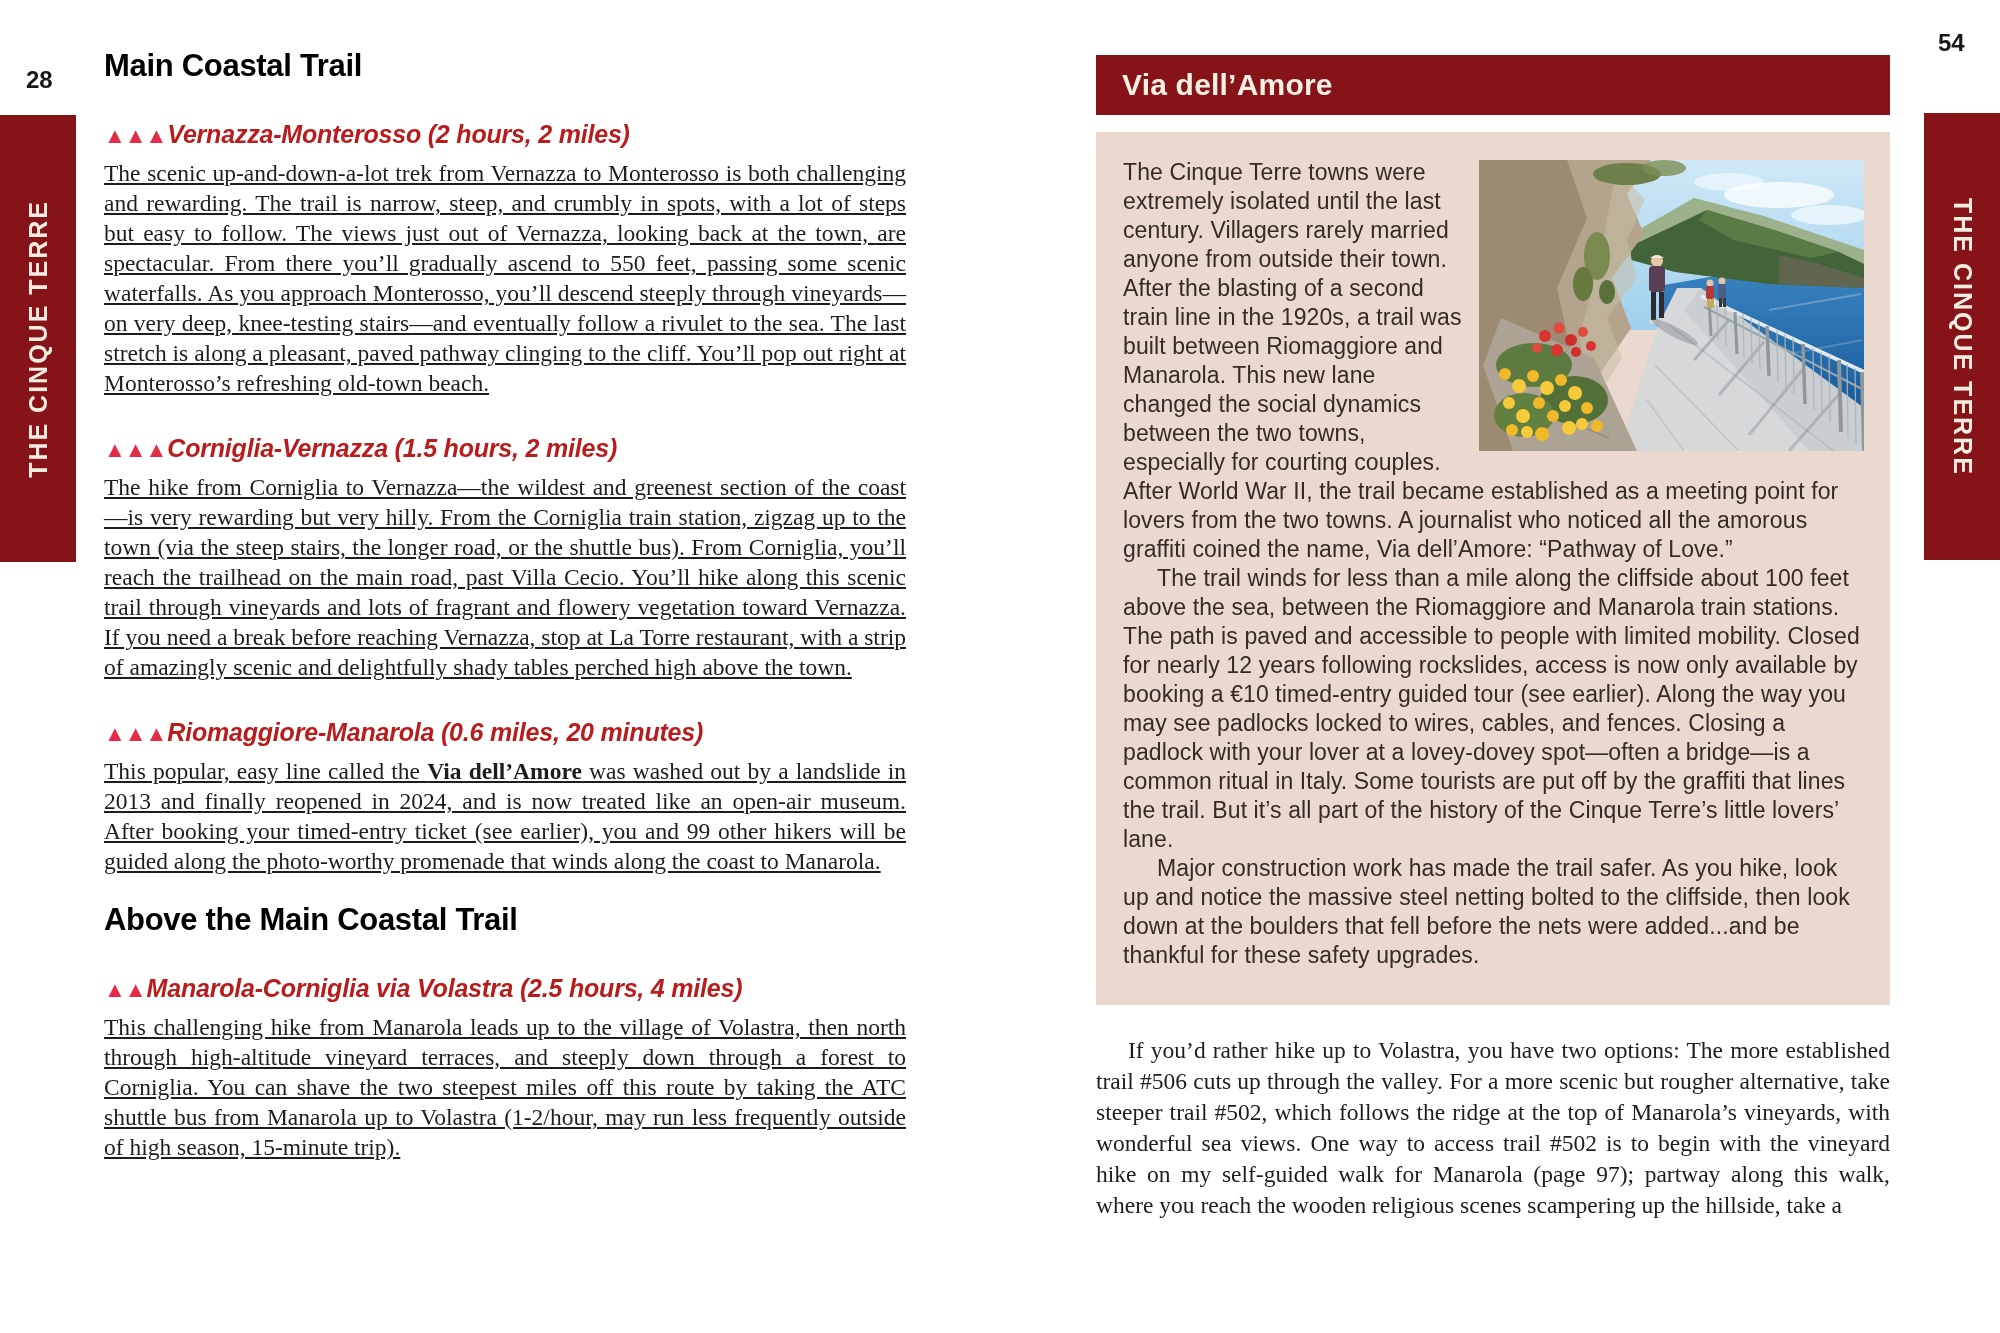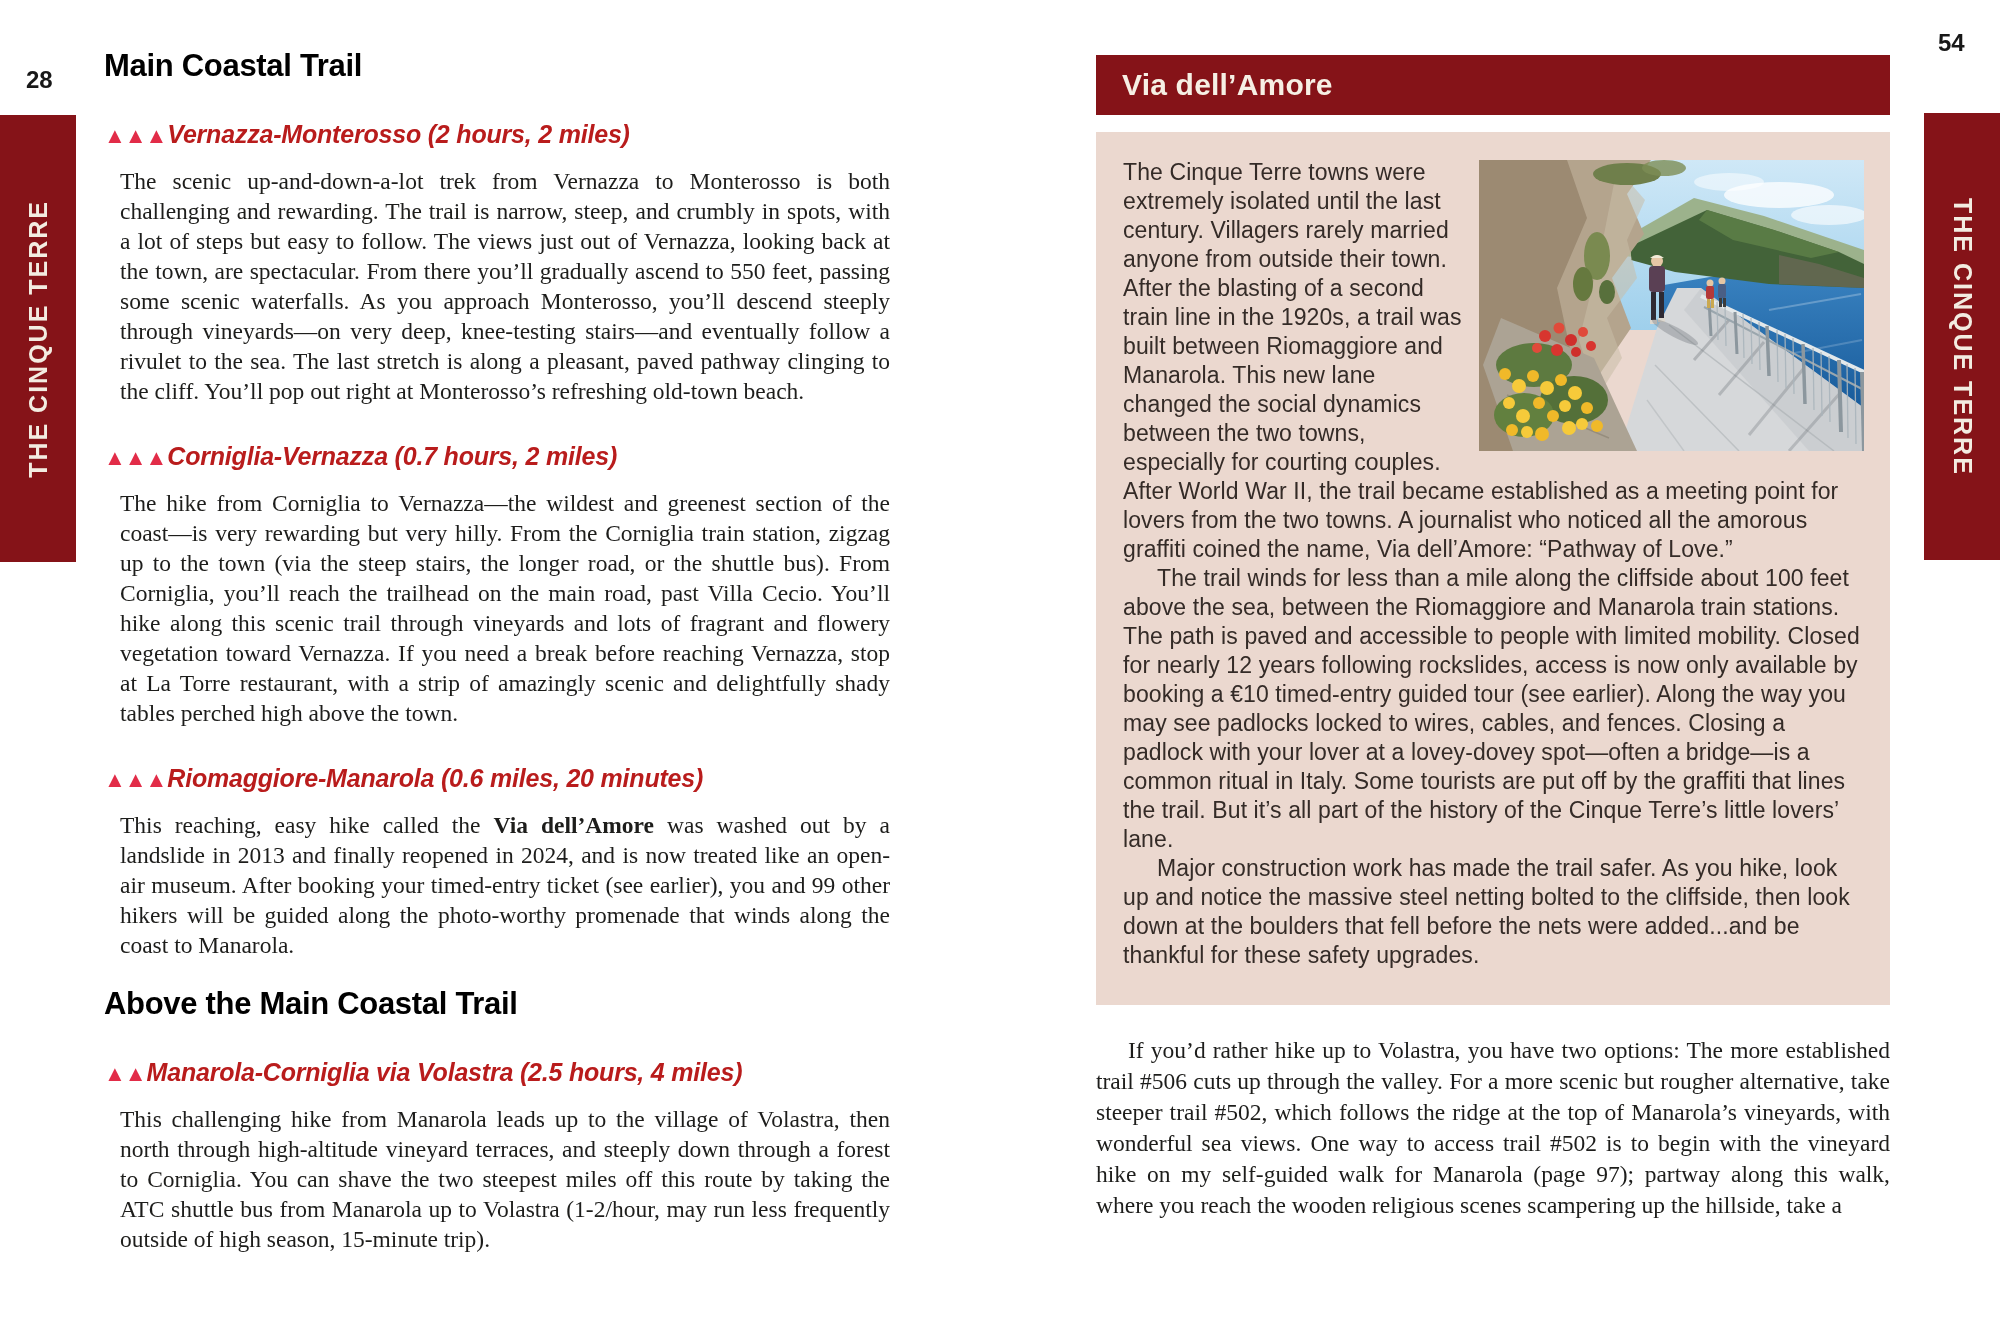--- a/index.html
+++ b/index.html
@@ -58,21 +58,22 @@
     color: #e22c48;
     font-size: 22px;
     letter-spacing: -1px;
     margin-right: 1px;
   }
   .trail-head .blue { color: #b91c1c; font-style: italic; }
   .body-p {
     font: 23.5px/30px "Liberation Serif", serif;
     color: #1d1d1b;
     text-align: justify;
-    margin: 16px;
+    margin: 0;
+    text-decoration: underline;
   }
   .body-p b { font-weight: 700; }
 
   
   .col-right {
     position: absolute; left: 1096px; top: 55px; width: 794px;
   }
   .sb-header {
     height: 60px;
     background: #851318;
@@ -125,27 +126,27 @@
 
 <main class="col-left">
   <h1 class="h-main">Main Coastal Trail</h1>
 
   <section>
     <h3 class="trail-head"><span class="tri">▲▲▲</span><span class="blue">Vernazza-Monterosso (2 hours, 2 miles)</span></h3>
     <p class="body-p">The scenic up-and-down-a-lot trek from Vernazza to Monterosso is both challenging and rewarding. The trail is narrow, steep, and crumbly in spots, with a lot of steps but easy to follow. The views just out of Vernazza, looking back at the town, are spectacular. From there you’ll gradually ascend to 550 feet, passing some scenic waterfalls. As you approach Monterosso, you’ll descend steeply through vineyards—on very deep, knee-testing stairs—and eventually follow a rivulet to the sea. The last stretch is along a pleasant, paved pathway clinging to the cliff. You’ll pop out right at Monterosso’s refreshing old-town beach.</p>
   </section>
 
   <section>
-    <h3 class="trail-head"><span class="tri">▲▲▲</span><span class="blue">Corniglia-Vernazza (0.7 hours, 2 miles)</span></h3>
+    <h3 class="trail-head"><span class="tri">▲▲▲</span><span class="blue">Corniglia-Vernazza (1.5 hours, 2 miles)</span></h3>
     <p class="body-p">The hike from Corniglia to Vernazza—the wildest and greenest section of the coast—is very rewarding but very hilly. From the Corniglia train station, zigzag up to the town (via the steep stairs, the longer road, or the shuttle bus). From Corniglia, you’ll reach the trailhead on the main road, past Villa Cecio. You’ll hike along this scenic trail through vineyards and lots of fragrant and flowery vegetation toward Vernazza. If you need a break before reaching Vernazza, stop at La Torre restaurant, with a strip of amazingly scenic and delightfully shady tables perched high above the town.</p>
   </section>
 
   <section>
     <h3 class="trail-head"><span class="tri">▲▲▲</span><span class="blue">Riomaggiore-Manarola (0.6 miles, 20 minutes)</span></h3>
-    <p class="body-p"><span>This reaching, easy hike called the </span><b>Via dell’Amore</b><span> was washed out by a landslide in 2013 and finally reopened in 2024, and is now treated like an open-air museum. After booking your timed-entry ticket (see earlier), you and 99 other hikers will be guided along the photo-worthy promenade that winds along the coast to Manarola.</span></p>
+    <p class="body-p"><span>This popular, easy line called the </span><b>Via dell’Amore</b><span> was washed out by a landslide in 2013 and finally reopened in 2024, and is now treated like an open-air museum. After booking your timed-entry ticket (see earlier), you and 99 other hikers will be guided along the photo-worthy promenade that winds along the coast to Manarola.</span></p>
   </section>
 
   <h1 class="h-main h-sub">Above the Main Coastal Trail</h1>
 
   <section>
     <h3 class="trail-head"><span class="tri">▲▲</span><span class="blue">Manarola-Corniglia via Volastra (2.5 hours, 4 miles)</span></h3>
     <p class="body-p">This challenging hike from Manarola leads up to the village of Volastra, then north through high-altitude vineyard terraces, and steeply down through a forest to Corniglia. You can shave the two steepest miles off this route by taking the ATC shuttle bus from Manarola up to Volastra (1-2/hour, may run less frequently outside of high season, 15-minute trip).</p>
   </section>
 </main>
 

